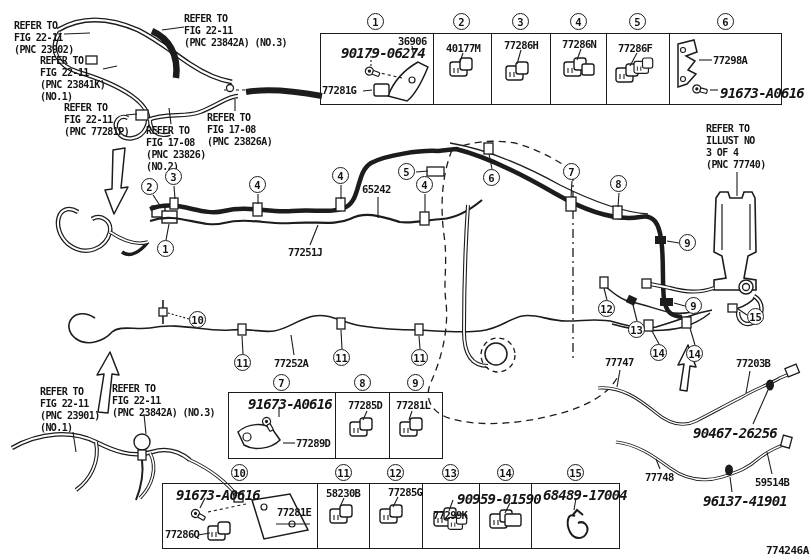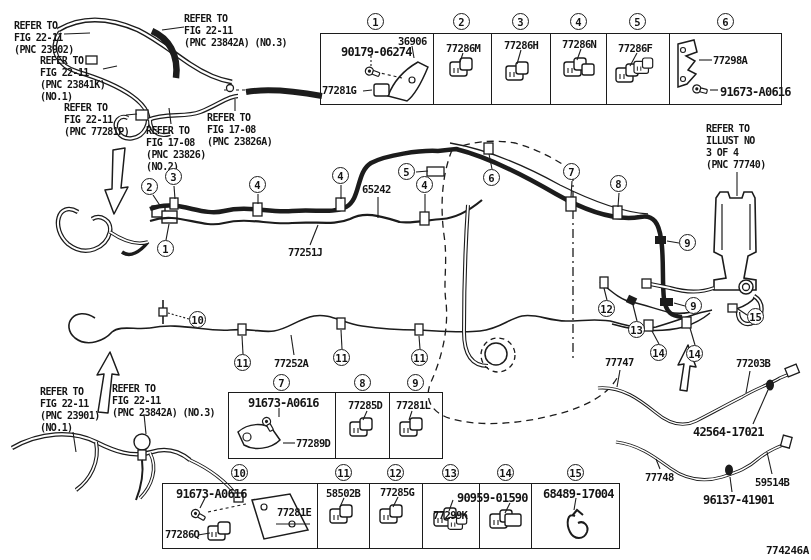--- a/index.html
+++ b/index.html
@@ -4,21 +4,21 @@
 <style>
   html,body{margin:0;padding:0;background:#fff;}
   #stage{position:relative;width:811px;height:560px;background:#fff;overflow:hidden;
          font-family:"DejaVu Sans Mono",monospace;color:#141414;}
   svg{position:absolute;left:0;top:0;z-index:1;}
   .co{position:absolute;width:17px;height:17px;border:1.7px solid #1c1c1c;border-radius:50%;
       background:#fff;display:flex;align-items:center;justify-content:center;
       font:700 10.5px "DejaVu Sans Mono",monospace;z-index:6;box-sizing:border-box;}
   .lbl{position:absolute;font:700 10.5px "DejaVu Sans Mono",monospace;letter-spacing:-0.6px;
        white-space:nowrap;z-index:5;}
-  .lbl.sm{font-size:12px;letter-spacing:-0.8px;}
+  .lbl.sm{font-size:14px;letter-spacing:-0.8px;font-style:italic;}
   .note{position:absolute;font:700 10px "DejaVu Sans Mono",monospace;letter-spacing:-0.6px;
         line-height:1.2;white-space:pre-line;z-index:5;}
   .tbl{position:absolute;display:flex;border:1.6px solid #1c1c1c;box-sizing:border-box;z-index:2;}
   .cell{border-right:1.6px solid #1c1c1c;box-sizing:border-box;height:100%;}
   .cell:last-child{border-right:none;}
   .code{position:absolute;font:700 11px "DejaVu Sans Mono",monospace;letter-spacing:-0.5px;z-index:5;}
 </style>
 </head>
 <body>
 
@@ -305,21 +305,21 @@
 (NO.1)</div>
   <div class="note" style="left:112px;top:383px">REFER TO
 FIG 22-11
 (PNC 23842A) (NO.3)</div>
 
   <div class="lbl" style="left:362px;top:183px">65242</div>
   <div class="lbl" style="left:288px;top:246px">77251J</div>
   <div class="lbl" style="left:274px;top:357px">77252A</div>
   <div class="lbl" style="left:605px;top:356px">77747</div>
   <div class="lbl" style="left:736px;top:357px">77203B</div>
-  <div class="lbl sm" style="left:693px;top:425px">42564-17021</div>
+  <div class="lbl sm" style="left:693px;top:425px">90467-26256</div>
   <div class="lbl" style="left:645px;top:471px">77748</div>
   <div class="lbl" style="left:755px;top:476px">59514B</div>
   <div class="lbl sm" style="left:703px;top:493px">96137-41901</div>
 
   <div class="co" style="left:157px;top:240px">1</div>
   <div class="co" style="left:141px;top:178px">2</div>
   <div class="co" style="left:165px;top:168px">3</div>
   <div class="co" style="left:249px;top:176px">4</div>
   <div class="co" style="left:332px;top:167px">4</div>
   <div class="co" style="left:416px;top:176px">4</div>
@@ -349,21 +349,21 @@
     <div class="cell" style="width:113px"></div>
     <div class="cell" style="width:59px"></div>
     <div class="cell" style="width:59px"></div>
     <div class="cell" style="width:56px"></div>
     <div class="cell" style="width:63px"></div>
     <div class="cell" style="width:112px"></div>
   </div>
   <div class="lbl" style="left:398px;top:35px">36906</div>
   <div class="lbl sm" style="left:341px;top:45px">90179-06274</div>
   <div class="lbl" style="left:322px;top:84px">77281G</div>
-  <div class="lbl" style="left:446px;top:42px">77286M</div>
+  <div class="lbl" style="left:446px;top:42px">40177M</div>
   <div class="lbl" style="left:504px;top:39px">77286H</div>
   <div class="lbl" style="left:562px;top:38px">77286N</div>
   <div class="lbl" style="left:618px;top:42px">77286F</div>
   <div class="lbl" style="left:713px;top:54px">77298A</div>
   <div class="lbl sm" style="left:720px;top:85px">91673-A0616</div>
 
   <div class="co" style="left:273px;top:374px">7</div>
   <div class="co" style="left:354px;top:374px">8</div>
   <div class="co" style="left:407px;top:374px">9</div>
   <div class="tbl" style="left:228px;top:392px;width:215px;height:67px">
@@ -386,20 +386,20 @@
     <div class="cell" style="width:156px"></div>
     <div class="cell" style="width:52px"></div>
     <div class="cell" style="width:53px"></div>
     <div class="cell" style="width:57px"></div>
     <div class="cell" style="width:53px"></div>
     <div class="cell" style="width:87px"></div>
   </div>
   <div class="lbl sm" style="left:176px;top:487px">91673-A0616</div>
   <div class="lbl" style="left:277px;top:506px">77281E</div>
   <div class="lbl" style="left:165px;top:528px">77286Q</div>
-  <div class="lbl" style="left:326px;top:487px">58502B</div>
-  <div class="lbl" style="left:380px;top:486px">77285G</div>
+  <div class="lbl" style="left:326px;top:487px">58230B</div>
+  <div class="lbl" style="left:388px;top:486px">77285G</div>
   <div class="lbl" style="left:433px;top:509px">77299K</div>
   <div class="lbl sm" style="left:457px;top:491px">90959-01590</div>
   <div class="lbl sm" style="left:543px;top:487px">68489-17004</div>
 
   <div class="code" style="left:766px;top:544px">774246A</div>
 </div>
 
 </body></html>

